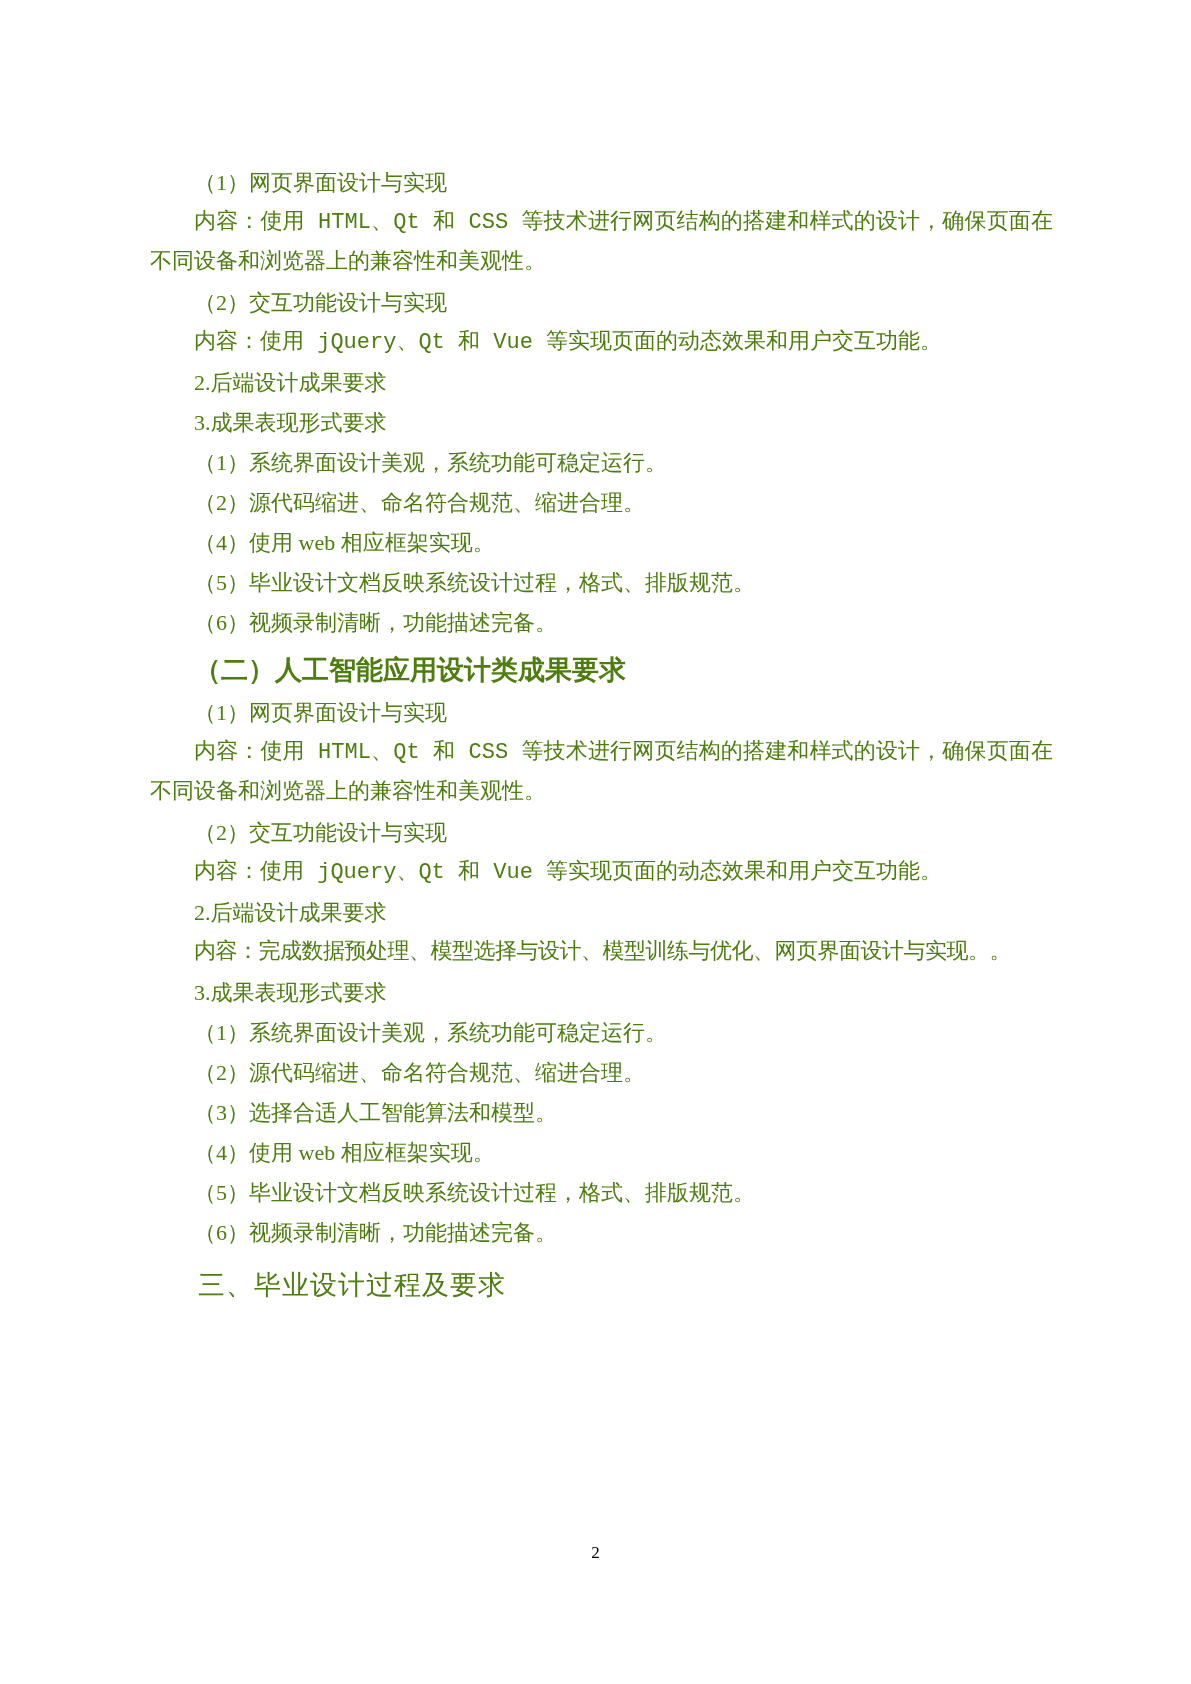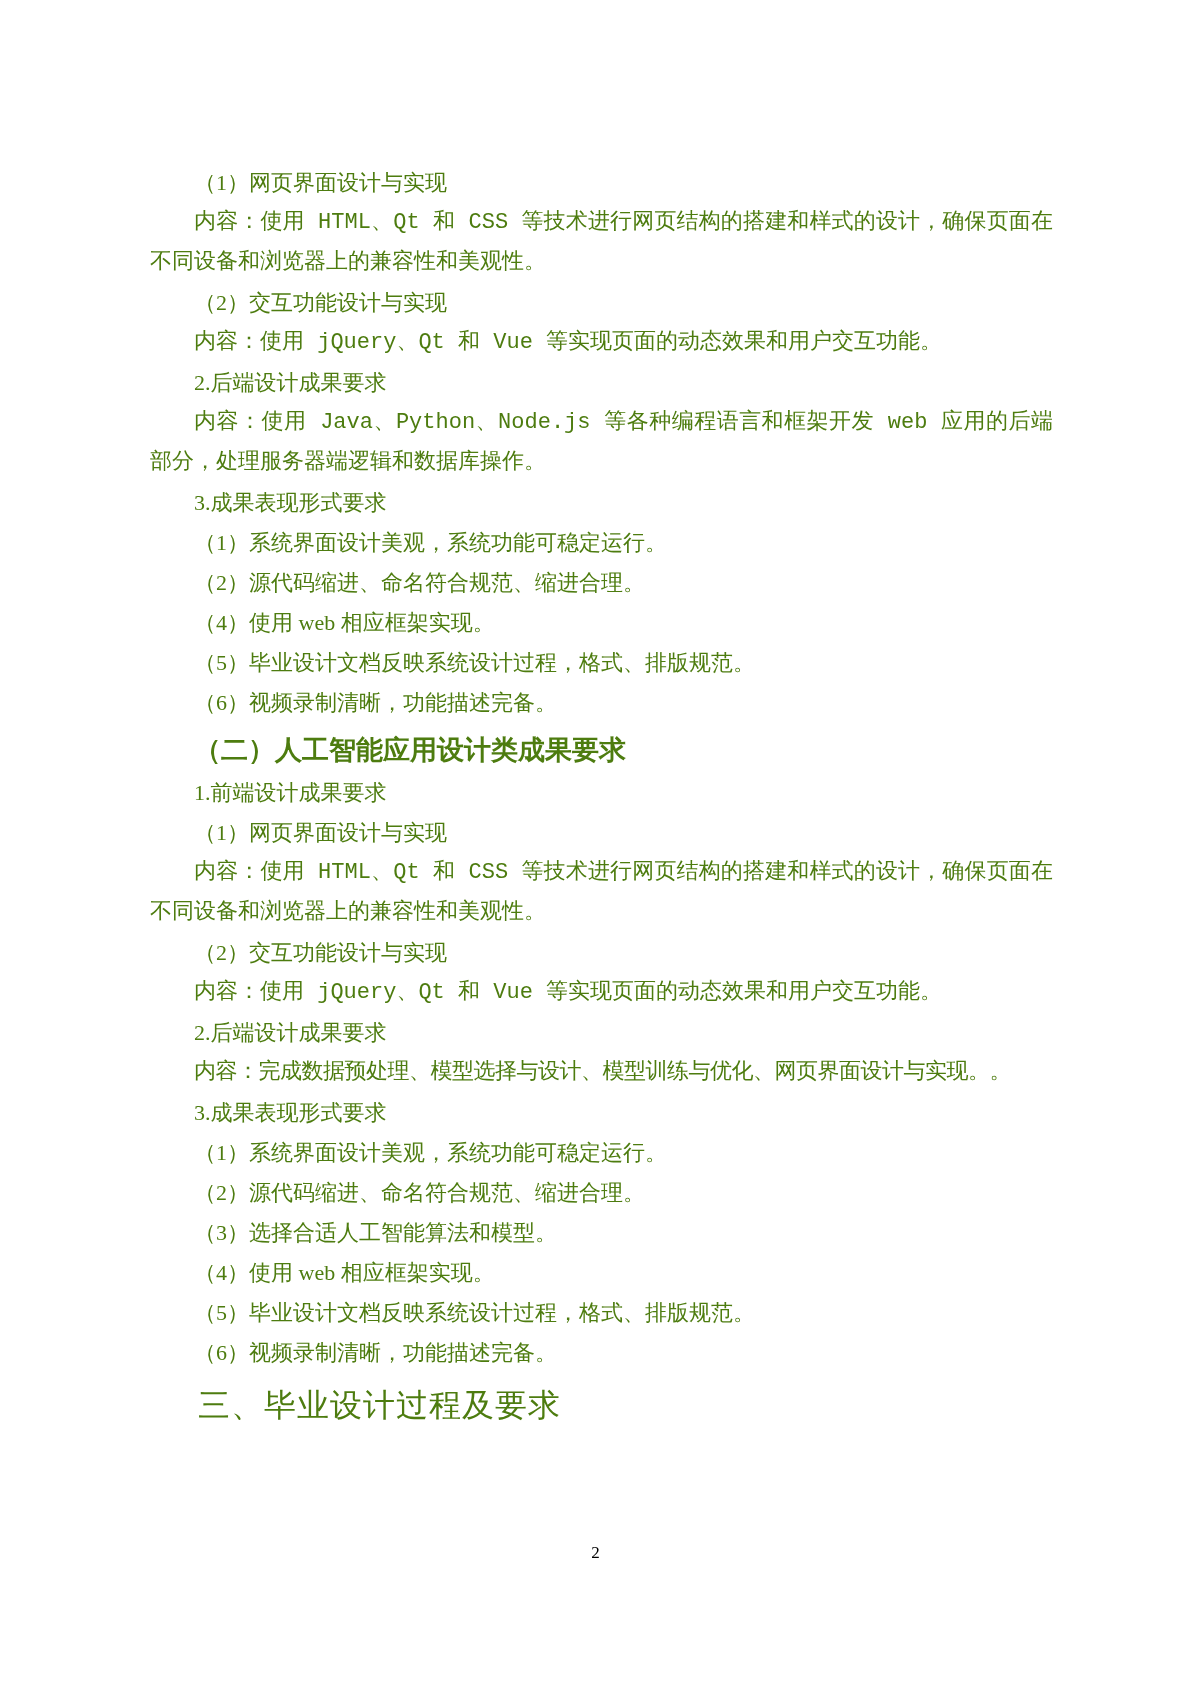--- a/index.html
+++ b/index.html
@@ -43,21 +43,21 @@
   }
   .p-sec {
     font-size: 27px;
     font-weight: bold;
     line-height: 46px;
     margin-top: 4px !important;
     text-indent: 44px;
   }
   .p-chap {
     font-family: "Liberation Sans", "DejaVu Sans", sans-serif;
-    font-size: 32px;
+    font-size: 27px;
     line-height: 48px;
     margin-top: 8px !important;
     text-indent: 48px;
     letter-spacing: 1px;
   }
   .p-tight {
     letter-spacing: -0.5px;
   }
   .footer {
     position: absolute;
@@ -74,29 +74,27 @@
 </head>
 <body>
 
 <div class="page">
   <div class="content">
     <p class="p-item">（1）网页界面设计与实现</p>
     <p class="p-body">内容：使用 HTML、Qt 和 CSS 等技术进行网页结构的搭建和样式的设计，确保页面在不同设备和浏览器上的兼容性和美观性。</p>
     <p class="p-item">（2）交互功能设计与实现</p>
     <p class="p-body">内容：使用 jQuery、Qt 和 Vue 等实现页面的动态效果和用户交互功能。</p>
     <p class="p-sub">2.后端设计成果要求</p>
-    <p class="p-body">内容：使用 Java、Python、Node.js 等各种编程语言和框架开发 web 应用的后端部分，处理服务器端逻辑和数据库操作。</p>
     <p class="p-sub">3.成果表现形式要求</p>
     <p class="p-item">（1）系统界面设计美观，系统功能可稳定运行。</p>
     <p class="p-item">（2）源代码缩进、命名符合规范、缩进合理。</p>
     <p class="p-item">（4）使用 web 相应框架实现。</p>
     <p class="p-item">（5）毕业设计文档反映系统设计过程，格式、排版规范。</p>
     <p class="p-item">（6）视频录制清晰，功能描述完备。</p>
     <p class="p-sec">（二）人工智能应用设计类成果要求</p>
-    <p class="p-sub">1.前端设计成果要求</p>
     <p class="p-item">（1）网页界面设计与实现</p>
     <p class="p-body">内容：使用 HTML、Qt 和 CSS 等技术进行网页结构的搭建和样式的设计，确保页面在不同设备和浏览器上的兼容性和美观性。</p>
     <p class="p-item">（2）交互功能设计与实现</p>
     <p class="p-body">内容：使用 jQuery、Qt 和 Vue 等实现页面的动态效果和用户交互功能。</p>
     <p class="p-sub">2.后端设计成果要求</p>
     <p class="p-body p-tight">内容：完成数据预处理、模型选择与设计、模型训练与优化、网页界面设计与实现。。</p>
     <p class="p-sub">3.成果表现形式要求</p>
     <p class="p-item">（1）系统界面设计美观，系统功能可稳定运行。</p>
     <p class="p-item">（2）源代码缩进、命名符合规范、缩进合理。</p>
     <p class="p-item">（3）选择合适人工智能算法和模型。</p>

